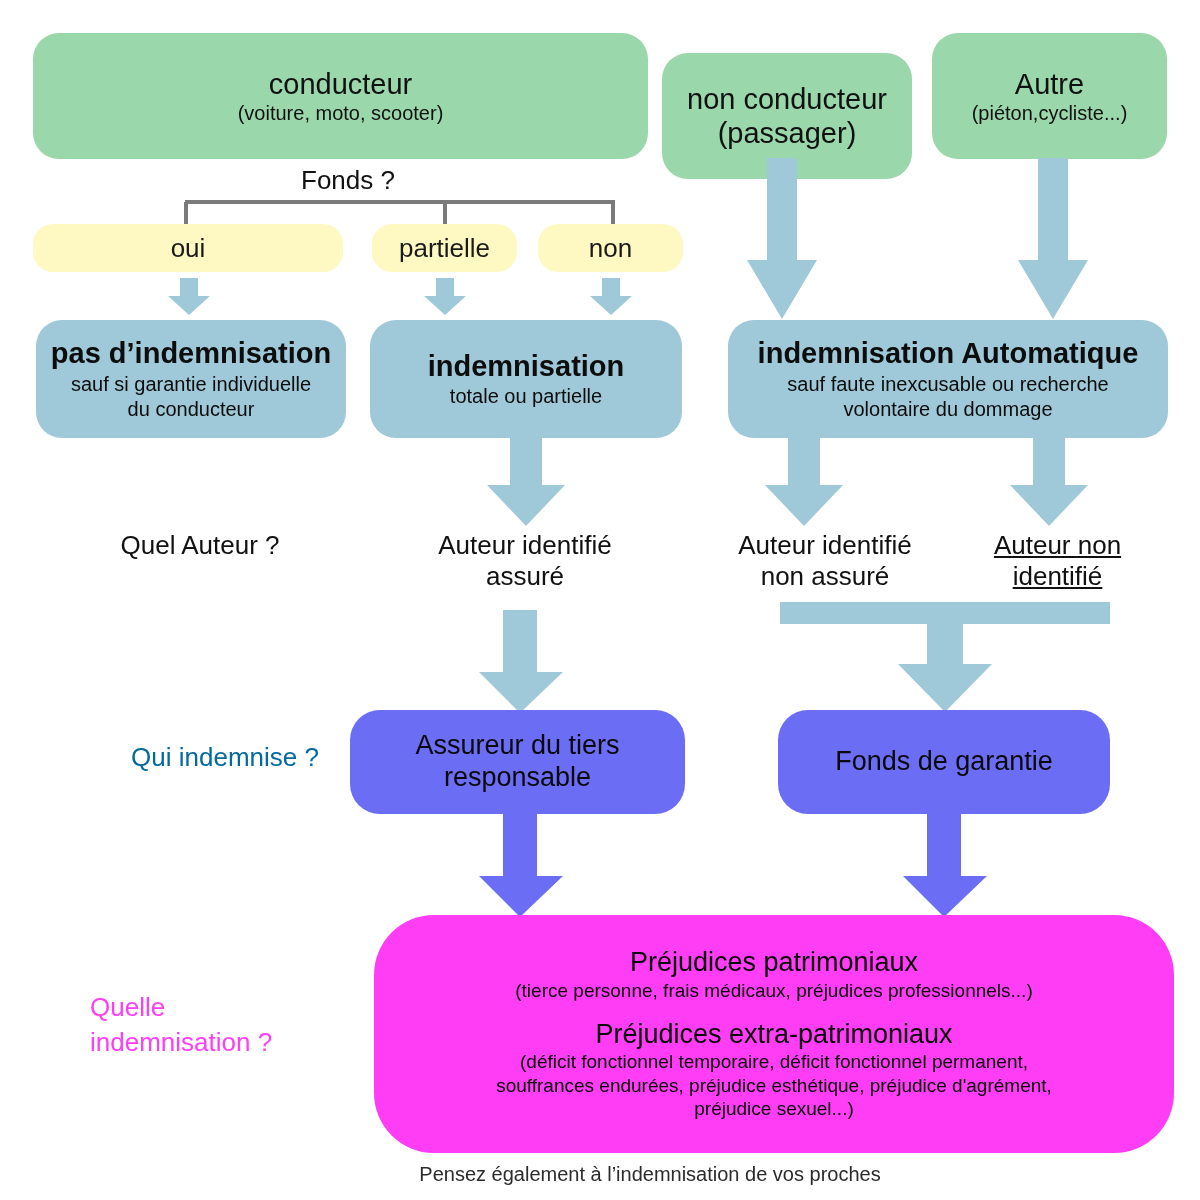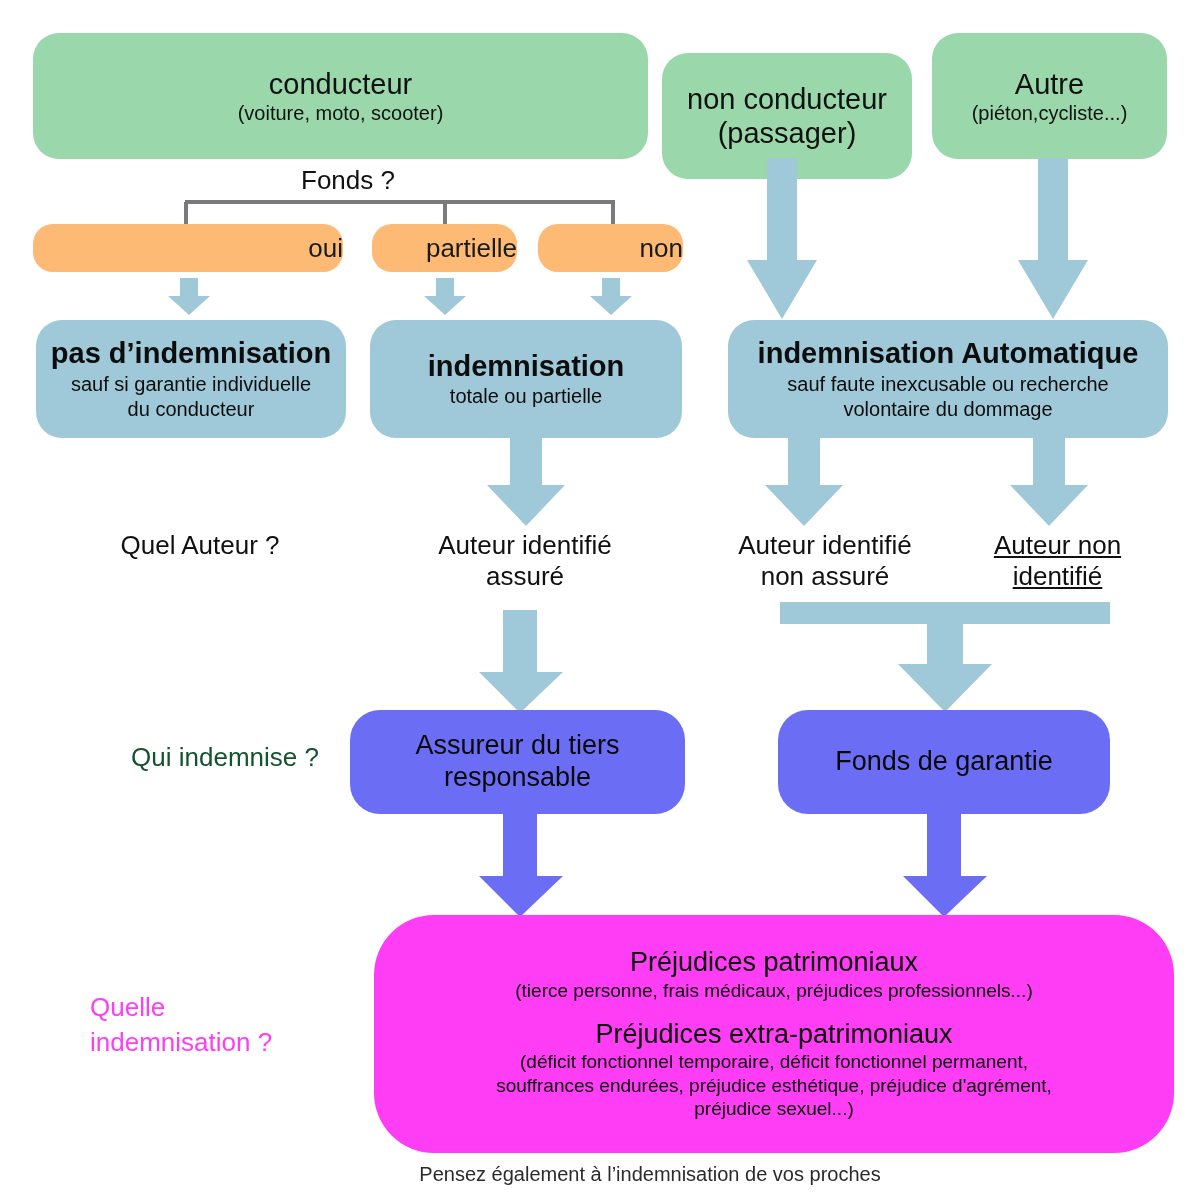--- a/index.html
+++ b/index.html
@@ -35,25 +35,24 @@
   .node .sub { display: block; }
 
   .green {
     background: #9ad8ab;
     color: #111111;
   }
   .green .ttl { font-size: 29px; }
   .green .sub { font-size: 20px; margin-top: 1px; }
 
   .gray {
-    background: #fdba74;
+    background: #fef9c3;
     color: #1a1a1a;
     border-radius: 20px;
     font-size: 26px;
-    align-items: flex-end;
   }
 
   .bluebox {
     background: #9fc9d8;
     color: #0d0d0d;
   }
   .bluebox .ttl { font-size: 29px; font-weight: bold; }
   .bluebox .sub { font-size: 20px; margin-top: 2px; }
 
   .purple {
@@ -74,21 +73,21 @@
 
   
   .label {
     position: absolute;
     text-align: center;
     line-height: 1.2;
     font-size: 26px;
     color: #111111;
   }
   .label.left { text-align: left; }
-  .label.blue-txt  { color: #14532d; }
+  .label.blue-txt  { color: #0369a1; }
   .label.pink-txt  { color: #ff3df5; }
   .footer-note {
     position: absolute;
     font-size: 20px;
     color: #2b2b2b;
     text-align: center;
   }
 
   
   .arrow, .brace, .tconn {

